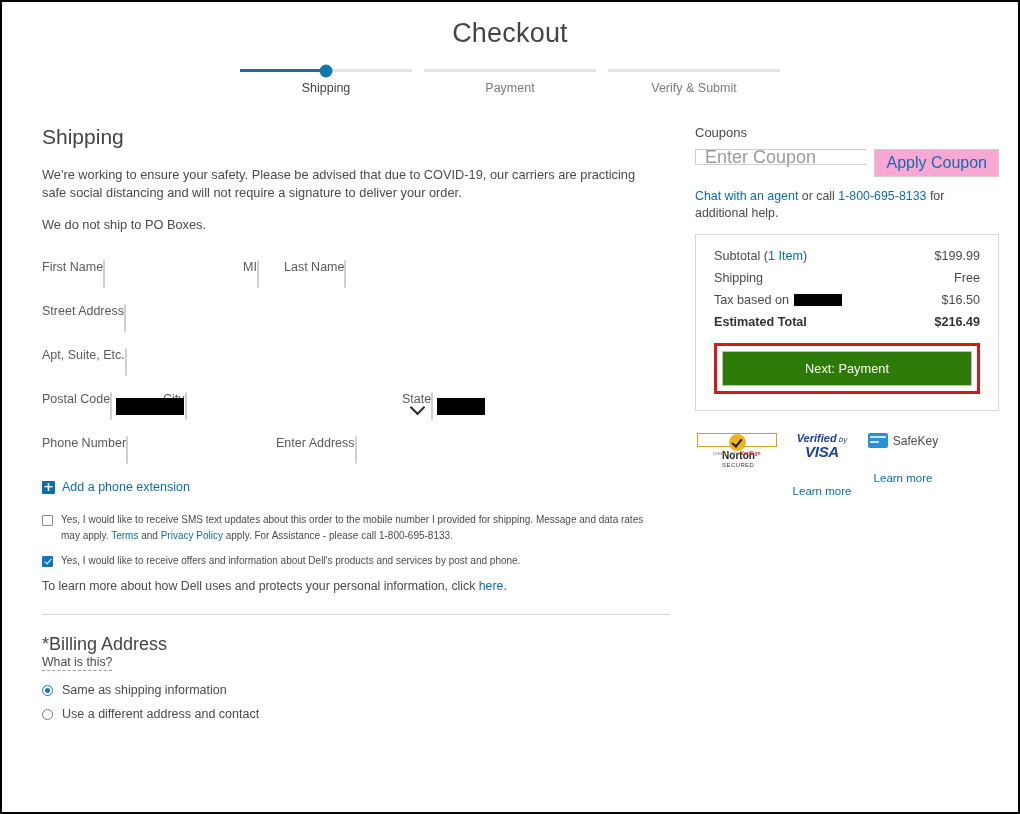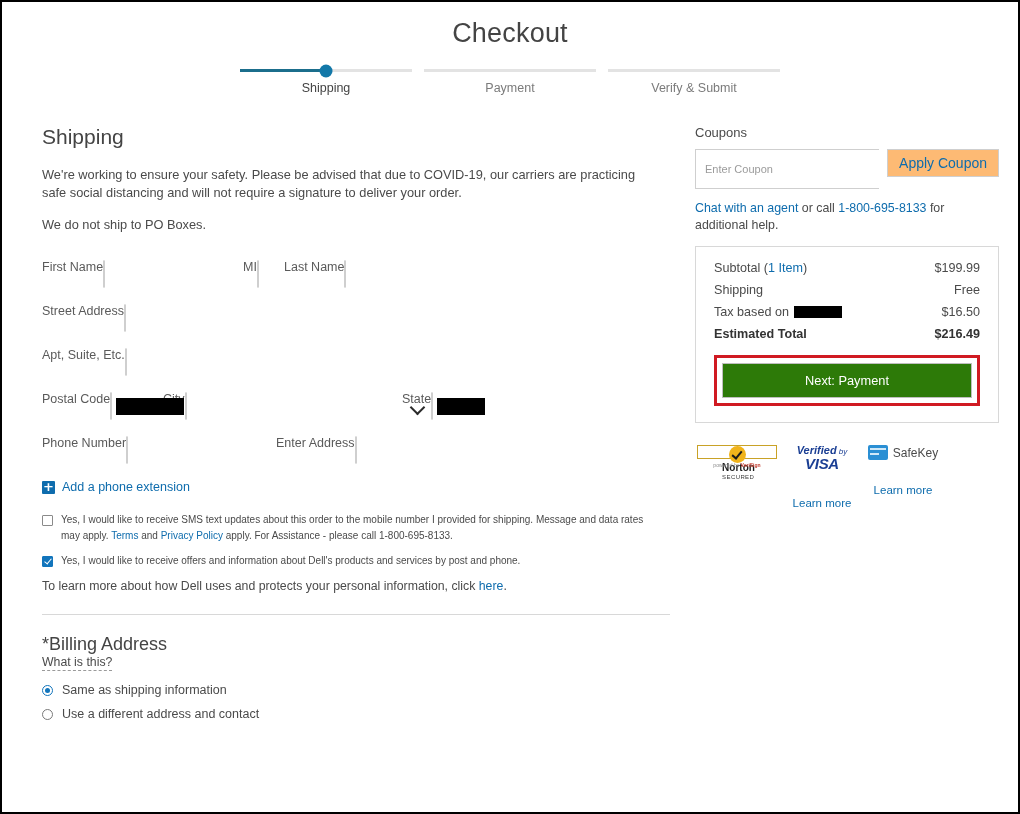--- a/index.html
+++ b/index.html
@@ -283,38 +283,38 @@
   .coupons-label {
     font-size: 13px;
     color: #4a4a4a;
     margin: 0 0 9px 0;
   }
   .coupon-row { display: flex; width: 304px; }
   .coupon-input {
     flex: 1 1 auto;
     border: 1px solid #cfcfcf;
     border-right: none;
-    height: 40px;
+    height: 16px;
     box-sizing: border-box;
     display: flex;
     align-items: center;
     padding-left: 9px;
-    font-size: 11px;
+    font-size: 18px;
     color: #9b9b9b;
     background: #fff;
   }
   .apply-btn {
     border: 1px solid #cfcfcf;
-    background: #fdba74;
+    background: #f9a8d4;
     height: 28px;
     box-sizing: border-box;
     padding: 0 11px;
     display: flex;
     align-items: center;
-    font-size: 14px;
+    font-size: 16px;
     color: #0e6cad;
     cursor: pointer;
     margin-left: 8px;
   }
   .chat-line {
     font-size: 12.4px;
     line-height: 17px;
     color: #4a4a4a;
     width: 300px;
     margin: 11px 0 12px 0;

